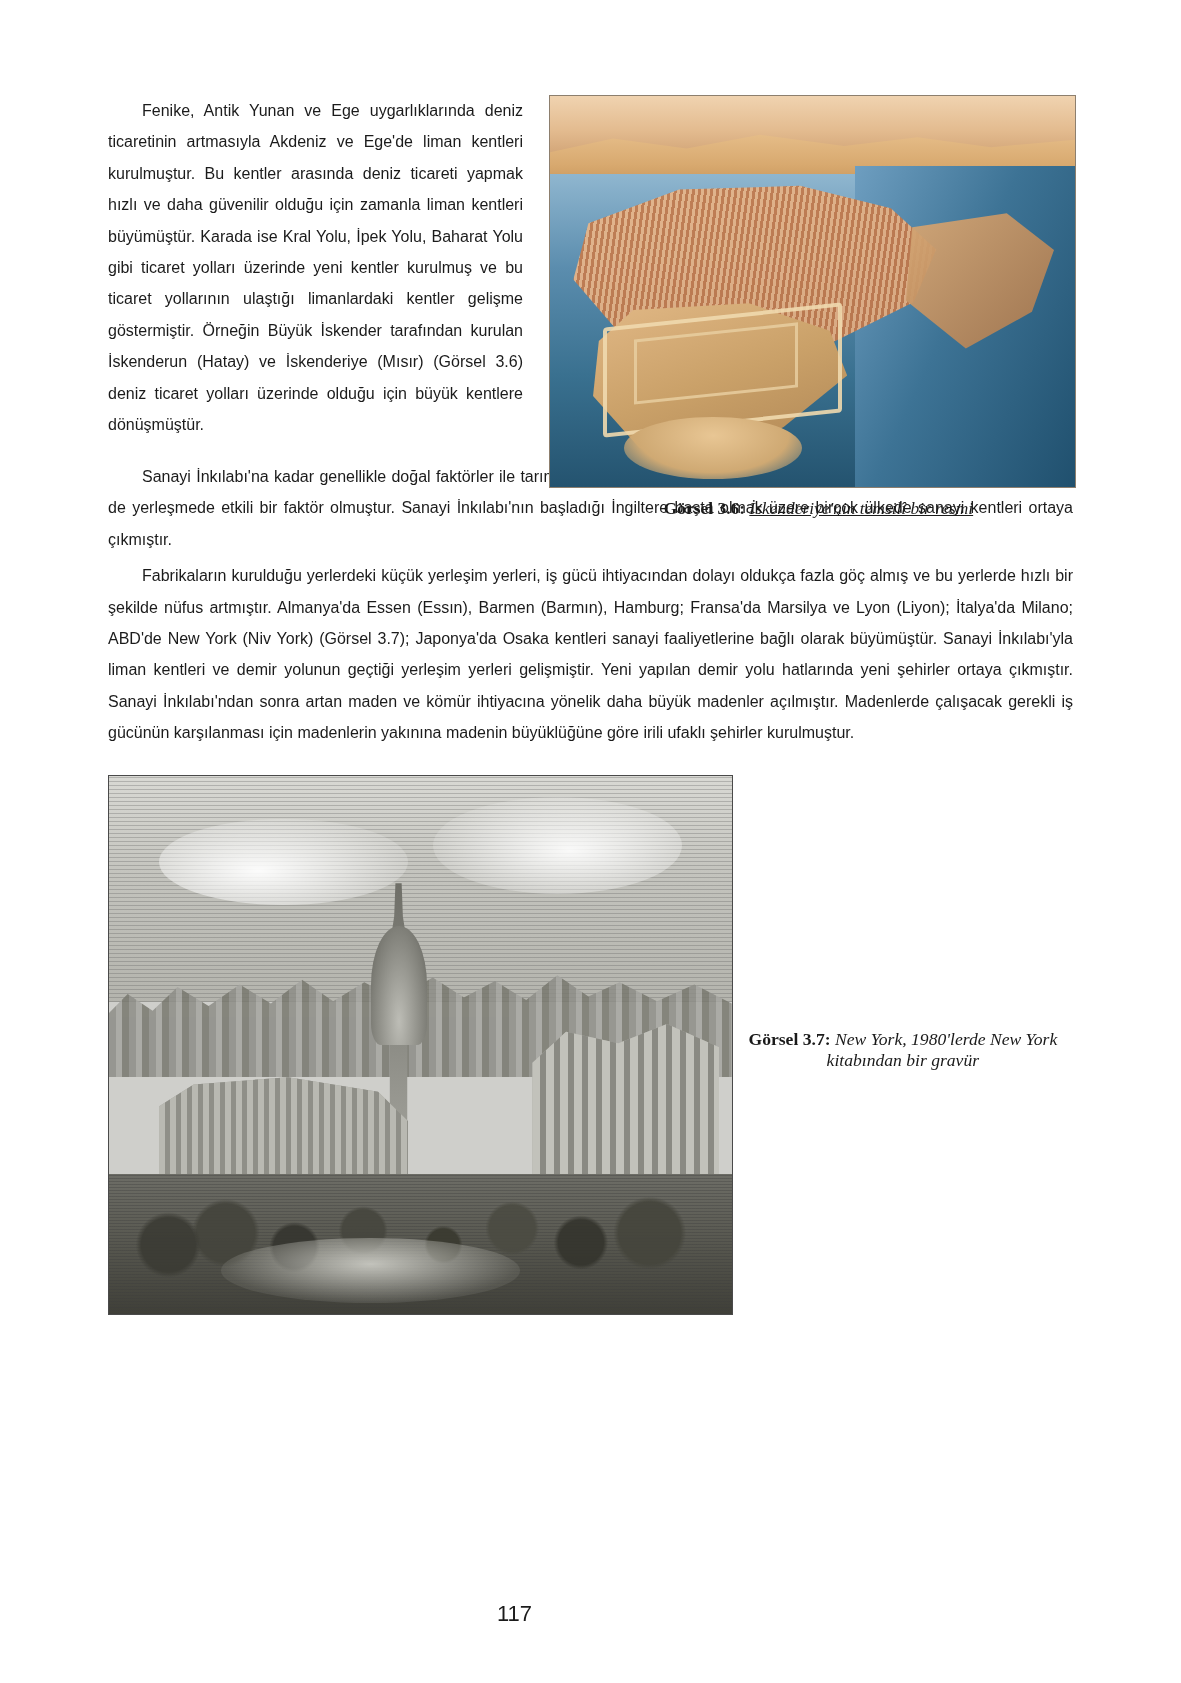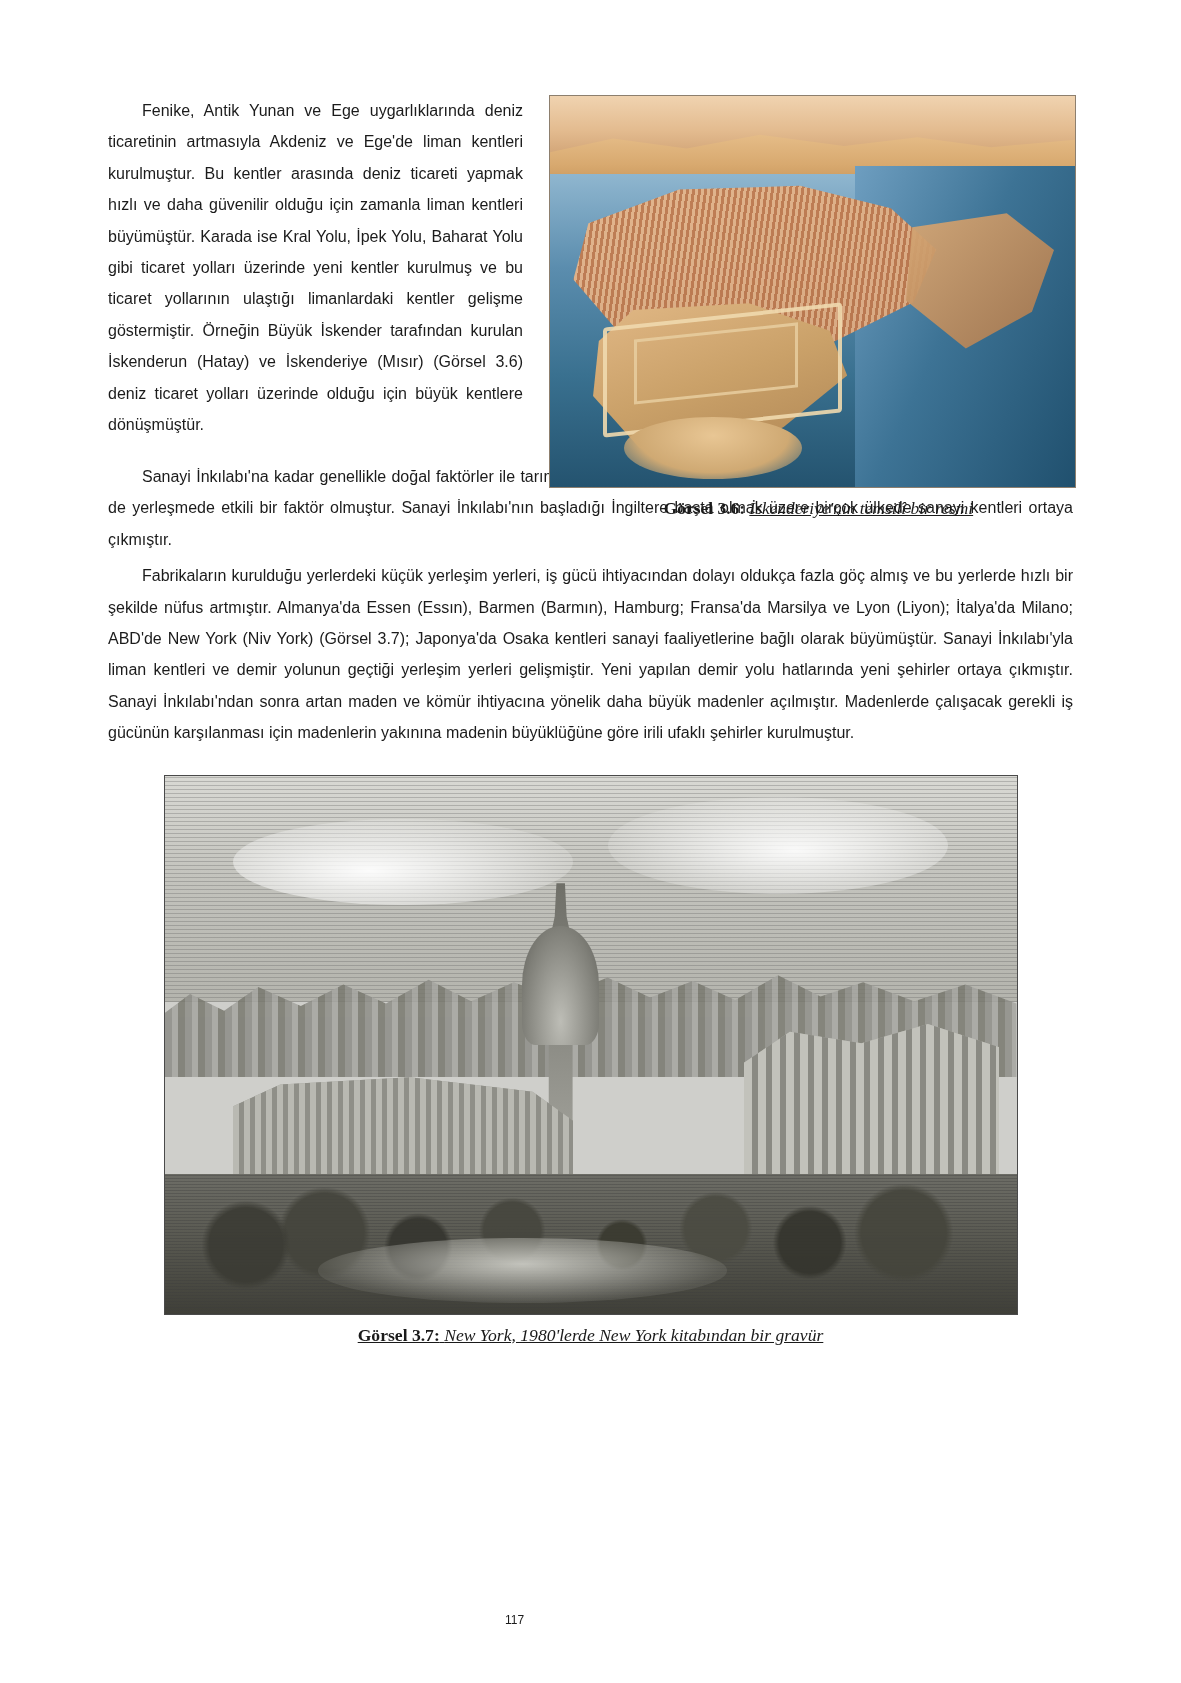--- a/index.html
+++ b/index.html
@@ -150,23 +150,22 @@
   .wide {
     margin-top: 0;
   }
   .wide p.body {
     width: 965px;
   }
   
   .fig37-wrap {
     margin-top: 26px;
     display: flex;
-    flex-direction: column;
+    flex-direction: row;
     align-items: center;
-    text-decoration: underline;
   }
   .fig37-img {
     width: 854px;
     height: 540px;
     border: 1px solid #4a4a4a;
     box-sizing: border-box;
     position: relative;
     overflow: hidden;
     background: #cfcfcb;
   }
@@ -260,21 +259,21 @@
     text-align: center;
     font-family: "Liberation Serif", serif;
     font-size: 17.6px;
   }
   .page-number {
     position: absolute;
     left: 0;
     bottom: 56px;
     width: 1029px;
     text-align: center;
-    font-size: 12px;
+    font-size: 22px;
     color: #1b1b1b;
   }
 </style>
 </head>
 <body>
 
 <div class="page">
 
   <div class="top-section">
 

